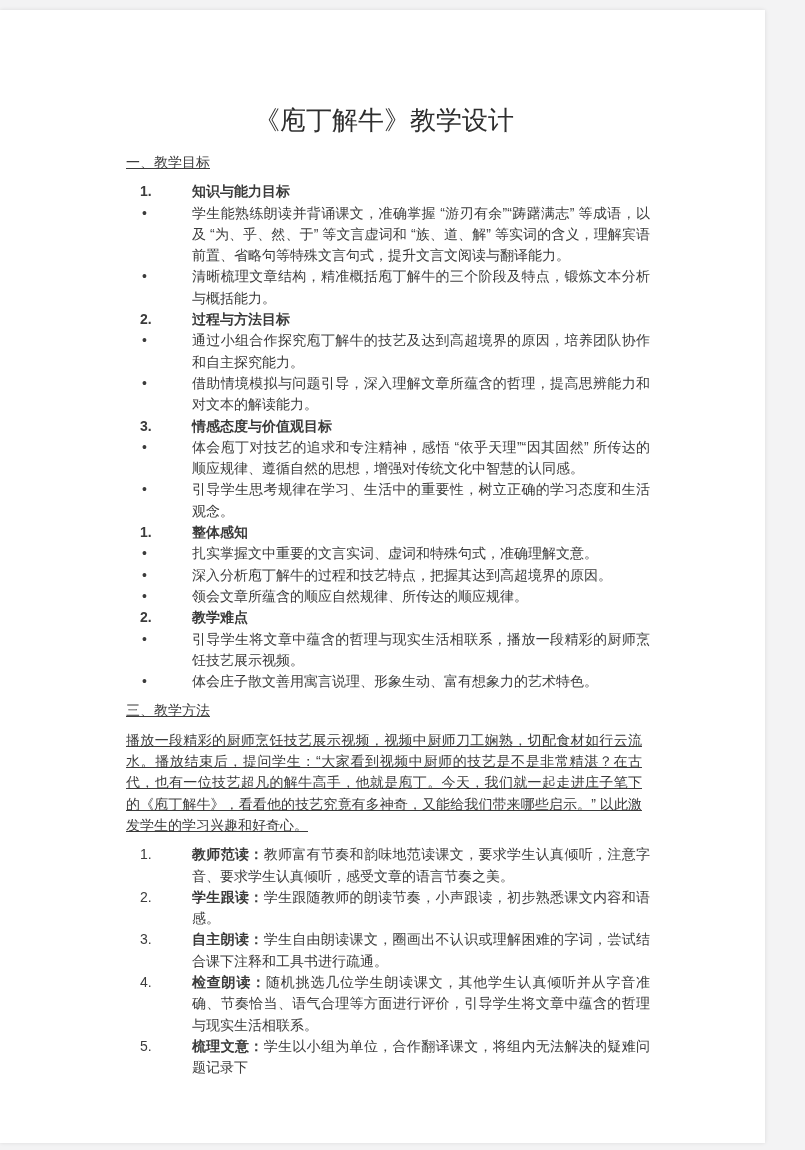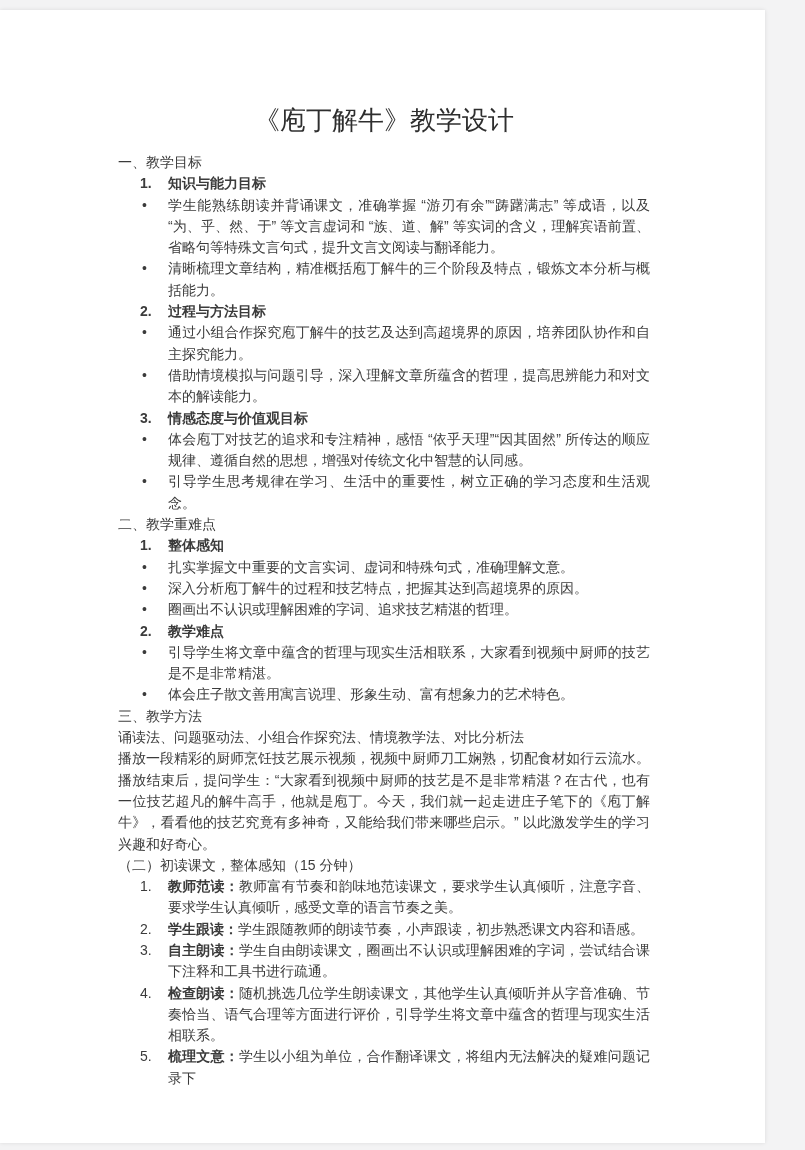--- a/index.html
+++ b/index.html
@@ -32,39 +32,41 @@
   }
   .doc-title {
     font-size: 26px;
     line-height: 34px;
     font-weight: 400;
     color: #2e2e2e;
     text-align: center;
     margin: 0 0 15px 0;
   }
   .h1, .para {
-    margin: 0;
+    margin: 8px;
+    text-decoration: underline;
   }
   .li {
     display: flex;
     margin: 0;
   }
   .li .marker {
     flex: 0 0 26px;
     margin-left: 24px;
     text-align: left;
   }
   .li .num {
     flex: 0 0 28px;
     margin-left: 22px;
     text-align: left;
   }
   .li .t {
     flex: 1;
     text-align: justify;
+    margin-left: 24px;
   }
   .bold, .li .t b {
     font-weight: 700;
   }
   .numh .num, .numh .t {
     font-weight: 700;
   }
 </style>
 </head>
 <body>
@@ -103,53 +105,50 @@
           <span class="t">情感态度与价值观目标</span>
         </div>
         <div class="li bullet">
           <span class="marker">•</span>
           <span class="t">体会庖丁对技艺的追求和专注精神，感悟 “依乎天理”“因其固然” 所传达的顺应规律、遵循自然的思想，增强对传统文化中智慧的认同感。</span>
         </div>
         <div class="li bullet">
           <span class="marker">•</span>
           <span class="t">引导学生思考规律在学习、生活中的重要性，树立正确的学习态度和生活观念。</span>
         </div>
-        <div class="h1">二、教学重难点</div>
         <div class="li numh">
           <span class="num">1.</span>
           <span class="t">整体感知</span>
         </div>
         <div class="li bullet">
           <span class="marker">•</span>
           <span class="t">扎实掌握文中重要的文言实词、虚词和特殊句式，准确理解文意。</span>
         </div>
         <div class="li bullet">
           <span class="marker">•</span>
           <span class="t">深入分析庖丁解牛的过程和技艺特点，把握其达到高超境界的原因。</span>
         </div>
         <div class="li bullet">
           <span class="marker">•</span>
-          <span class="t">圈画出不认识或理解困难的字词、追求技艺精湛的哲理。</span>
+          <span class="t">领会文章所蕴含的顺应自然规律、所传达的顺应规律。</span>
         </div>
         <div class="li numh">
           <span class="num">2.</span>
           <span class="t">教学难点</span>
         </div>
         <div class="li bullet">
           <span class="marker">•</span>
-          <span class="t">引导学生将文章中蕴含的哲理与现实生活相联系，大家看到视频中厨师的技艺是不是非常精湛。</span>
+          <span class="t">引导学生将文章中蕴含的哲理与现实生活相联系，播放一段精彩的厨师烹饪技艺展示视频。</span>
         </div>
         <div class="li bullet">
           <span class="marker">•</span>
           <span class="t">体会庄子散文善用寓言说理、形象生动、富有想象力的艺术特色。</span>
         </div>
         <div class="h1">三、教学方法</div>
-        <div class="para">诵读法、问题驱动法、小组合作探究法、情境教学法、对比分析法</div>
         <div class="para">播放一段精彩的厨师烹饪技艺展示视频，视频中厨师刀工娴熟，切配食材如行云流水。播放结束后，提问学生：“大家看到视频中厨师的技艺是不是非常精湛？在古代，也有一位技艺超凡的解牛高手，他就是庖丁。今天，我们就一起走进庄子笔下的《庖丁解牛》，看看他的技艺究竟有多神奇，又能给我们带来哪些启示。” 以此激发学生的学习兴趣和好奇心。</div>
-        <div class="para">（二）初读课文，整体感知（15 分钟）</div>
         <div class="li numitem">
           <span class="num">1.</span>
           <span class="t"><b>教师范读：</b><span>教师富有节奏和韵味地范读课文，要求学生认真倾听，注意字音、要求学生认真倾听，感受文章的语言节奏之美。</span></span>
         </div>
         <div class="li numitem">
           <span class="num">2.</span>
           <span class="t"><b>学生跟读：</b><span>学生跟随教师的朗读节奏，小声跟读，初步熟悉课文内容和语感。</span></span>
         </div>
         <div class="li numitem">
           <span class="num">3.</span>

